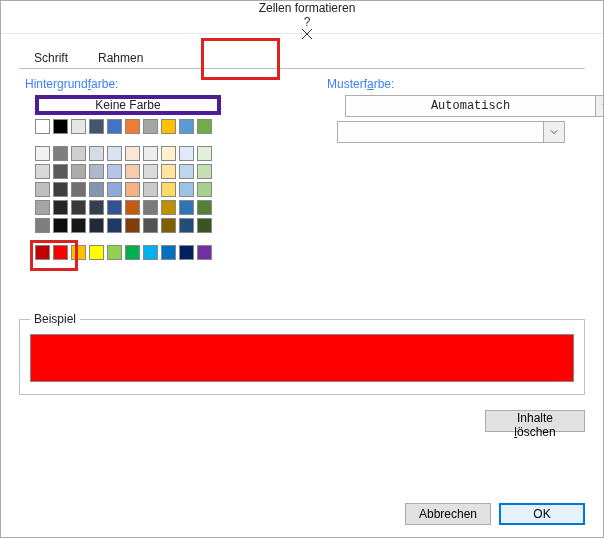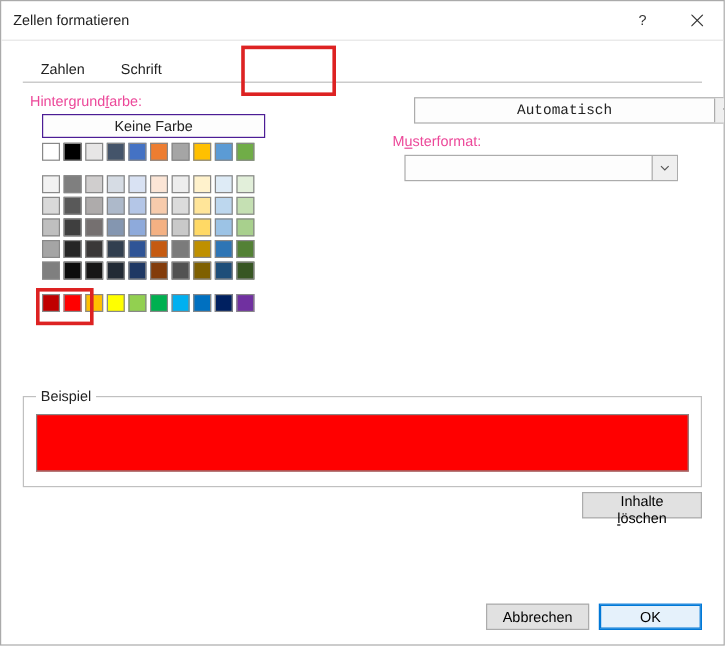--- a/index.html
+++ b/index.html
@@ -15,20 +15,21 @@
     position:relative;
     overflow:hidden;
   }
   
   .titlebar{
     height:32px;
     display:flex;
     align-items:center;
     padding-left:10px;
     border-bottom:1px solid #e5e5e5;
+    flex-direction:column;
   }
   .title-text{flex:1;}
   .win-btn{
     width:45px;height:32px;
     display:flex;align-items:center;justify-content:center;
     color:#333;
     cursor:default;
     font-family:Arial,sans-serif;
   }
   .win-btn svg{width:10px;height:10px;stroke:#333;stroke-width:1;}
@@ -64,25 +65,25 @@
     position:absolute;
     border:3px solid #d22;
     pointer-events:none;
     z-index:50;
   }
   
   .content{
     position:absolute;
     top:70px;left:18px;right:18px;bottom:50px;
   }
-  .label{color:#ec4899;}
+  .label{color:#3b82f6;}
   .no-color-btn{
     margin-top:4px;
     width:186px;height:20px;
-    border:1px solid #4c1d95;
+    border:4px solid #4c1d95;
     background:#fdfdfd;
     display:flex;align-items:center;justify-content:center;
     font-size:12px;
     cursor:default;
     box-sizing:border-box;
   }
   .swatch{
     width:15px;height:15px;
     border:1px solid #888;
     box-sizing:border-box;
@@ -150,22 +151,22 @@
   <div class="win-btn">?</div>
   <div class="win-btn">
     <svg viewBox="0 0 10 10">
         <line x1="0" y1="0" x2="10" y2="10"></line>
         <line x1="10" y1="0" x2="0" y2="10"></line>
       </svg>
   </div>
 </div>
 
 <div class="tab-row">
-  <div class="tab">Zahlen</div>
   <div class="tab">Schrift</div>
+  <div class="tab">Rahmen</div>
 </div>
 
 <div class="red-mark" style="left:200px;top:37px;width:73px;height:36px;"></div>
 
 <div class="content">
 
   <div style="position:absolute;left:6px;top:6px;width:210px;">
     <div class="label">Hintergrund<u>f</u>arbe:</div>
     <div class="no-color-btn" style="margin-left:10px;">Keine Farbe</div>
 
@@ -258,40 +259,40 @@
           <div class="swatch" style="background: rgb(0, 176, 240);"></div>
           <div class="swatch" style="background: rgb(0, 112, 192);"></div>
           <div class="swatch" style="background: rgb(0, 32, 96);"></div>
           <div class="swatch" style="background: rgb(112, 48, 160);"></div>
         </div>
       </div>
 
   </div>
 
   <div style="position:absolute;left:308px;top:6px;right:0;">
+    <div class="label">Musterf<u>a</u>rbe:</div>
     <div class="combo" style="margin-top:4px;margin-left:18px;width:272px;font-family:Liberation Mono, monospace;">
       <span class="combo-text">Automatisch</span>
       <span class="combo-arrow">
         <svg viewBox="0 0 10 10">
             <polyline points="1,3 5,7 9,3" fill="none" stroke="#555" stroke-width="1.2"></polyline>
           </svg>
       </span>
     </div>
-    <div class="label" style="margin-top:8px;">M<u>u</u>sterformat:</div>
     <div class="combo" style="margin-top:4px;margin-left:10px;width:228px;">
       <span class="combo-text"></span>
       <span class="combo-arrow">
         <svg viewBox="0 0 10 10">
             <polyline points="1,3 5,7 9,3" fill="none" stroke="#555" stroke-width="1.2"></polyline>
           </svg>
       </span>
     </div>
   </div>
 
-  <fieldset class="example" style="position:absolute;left:0;right:0;bottom:81px;">
+  <fieldset class="example" style="position:absolute;left:0;right:0;bottom:92px;">
     <legend>Beispiel</legend>
     <div class="example-inner" id="example-swatch" style="background: rgb(255, 0, 0);"></div>
   </fieldset>
 
   <div class="clear-btn-wrap">
     <button class="win-button" style="width:100px;">Inhalte <u>l</u>öschen</button>
   </div>
 </div>
 
 <div class="footer">

